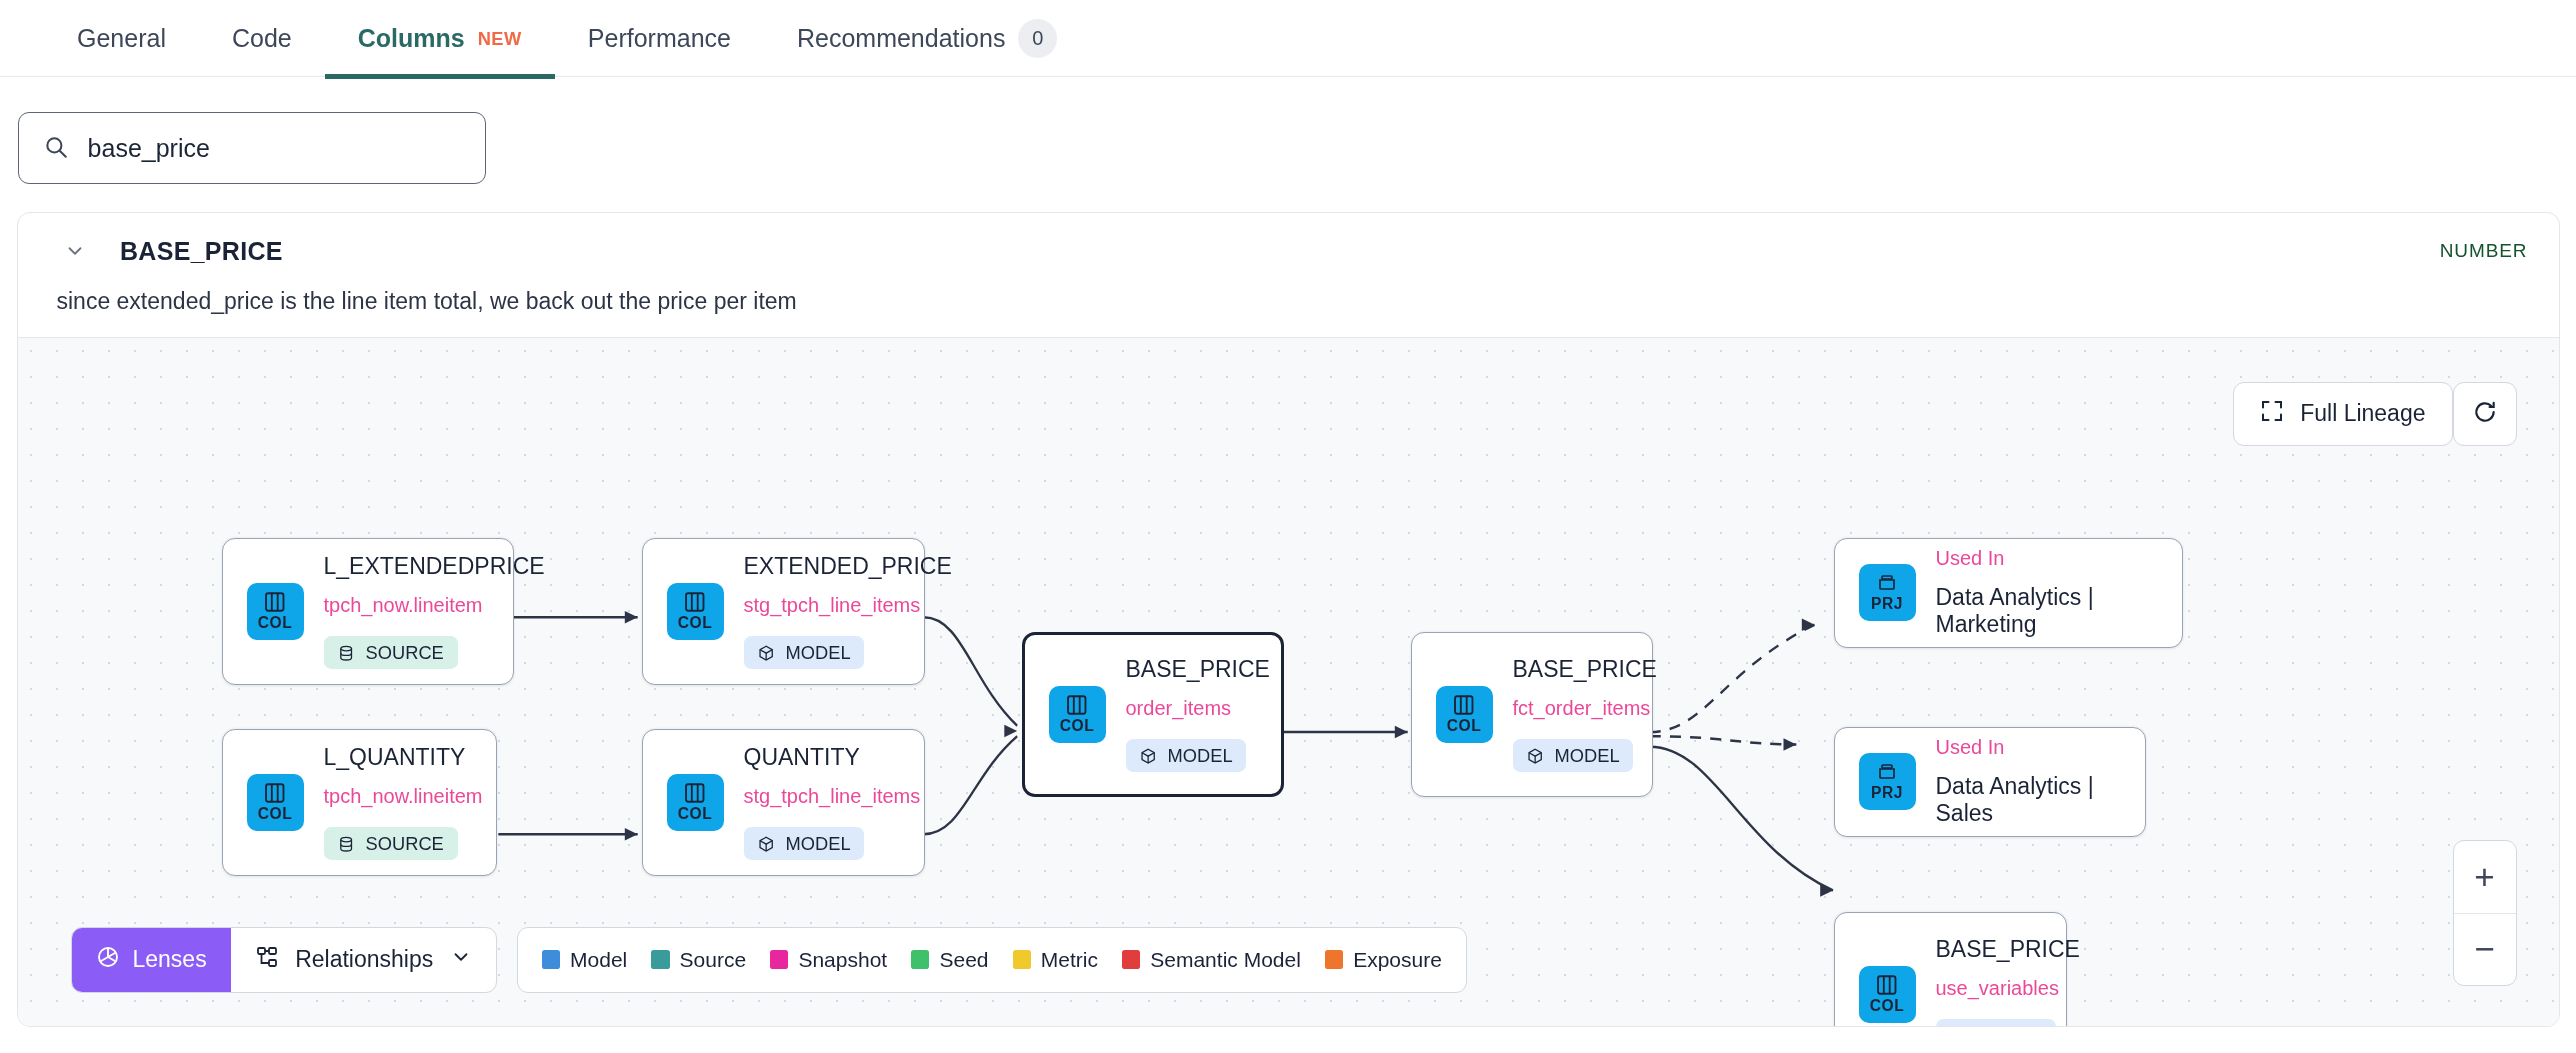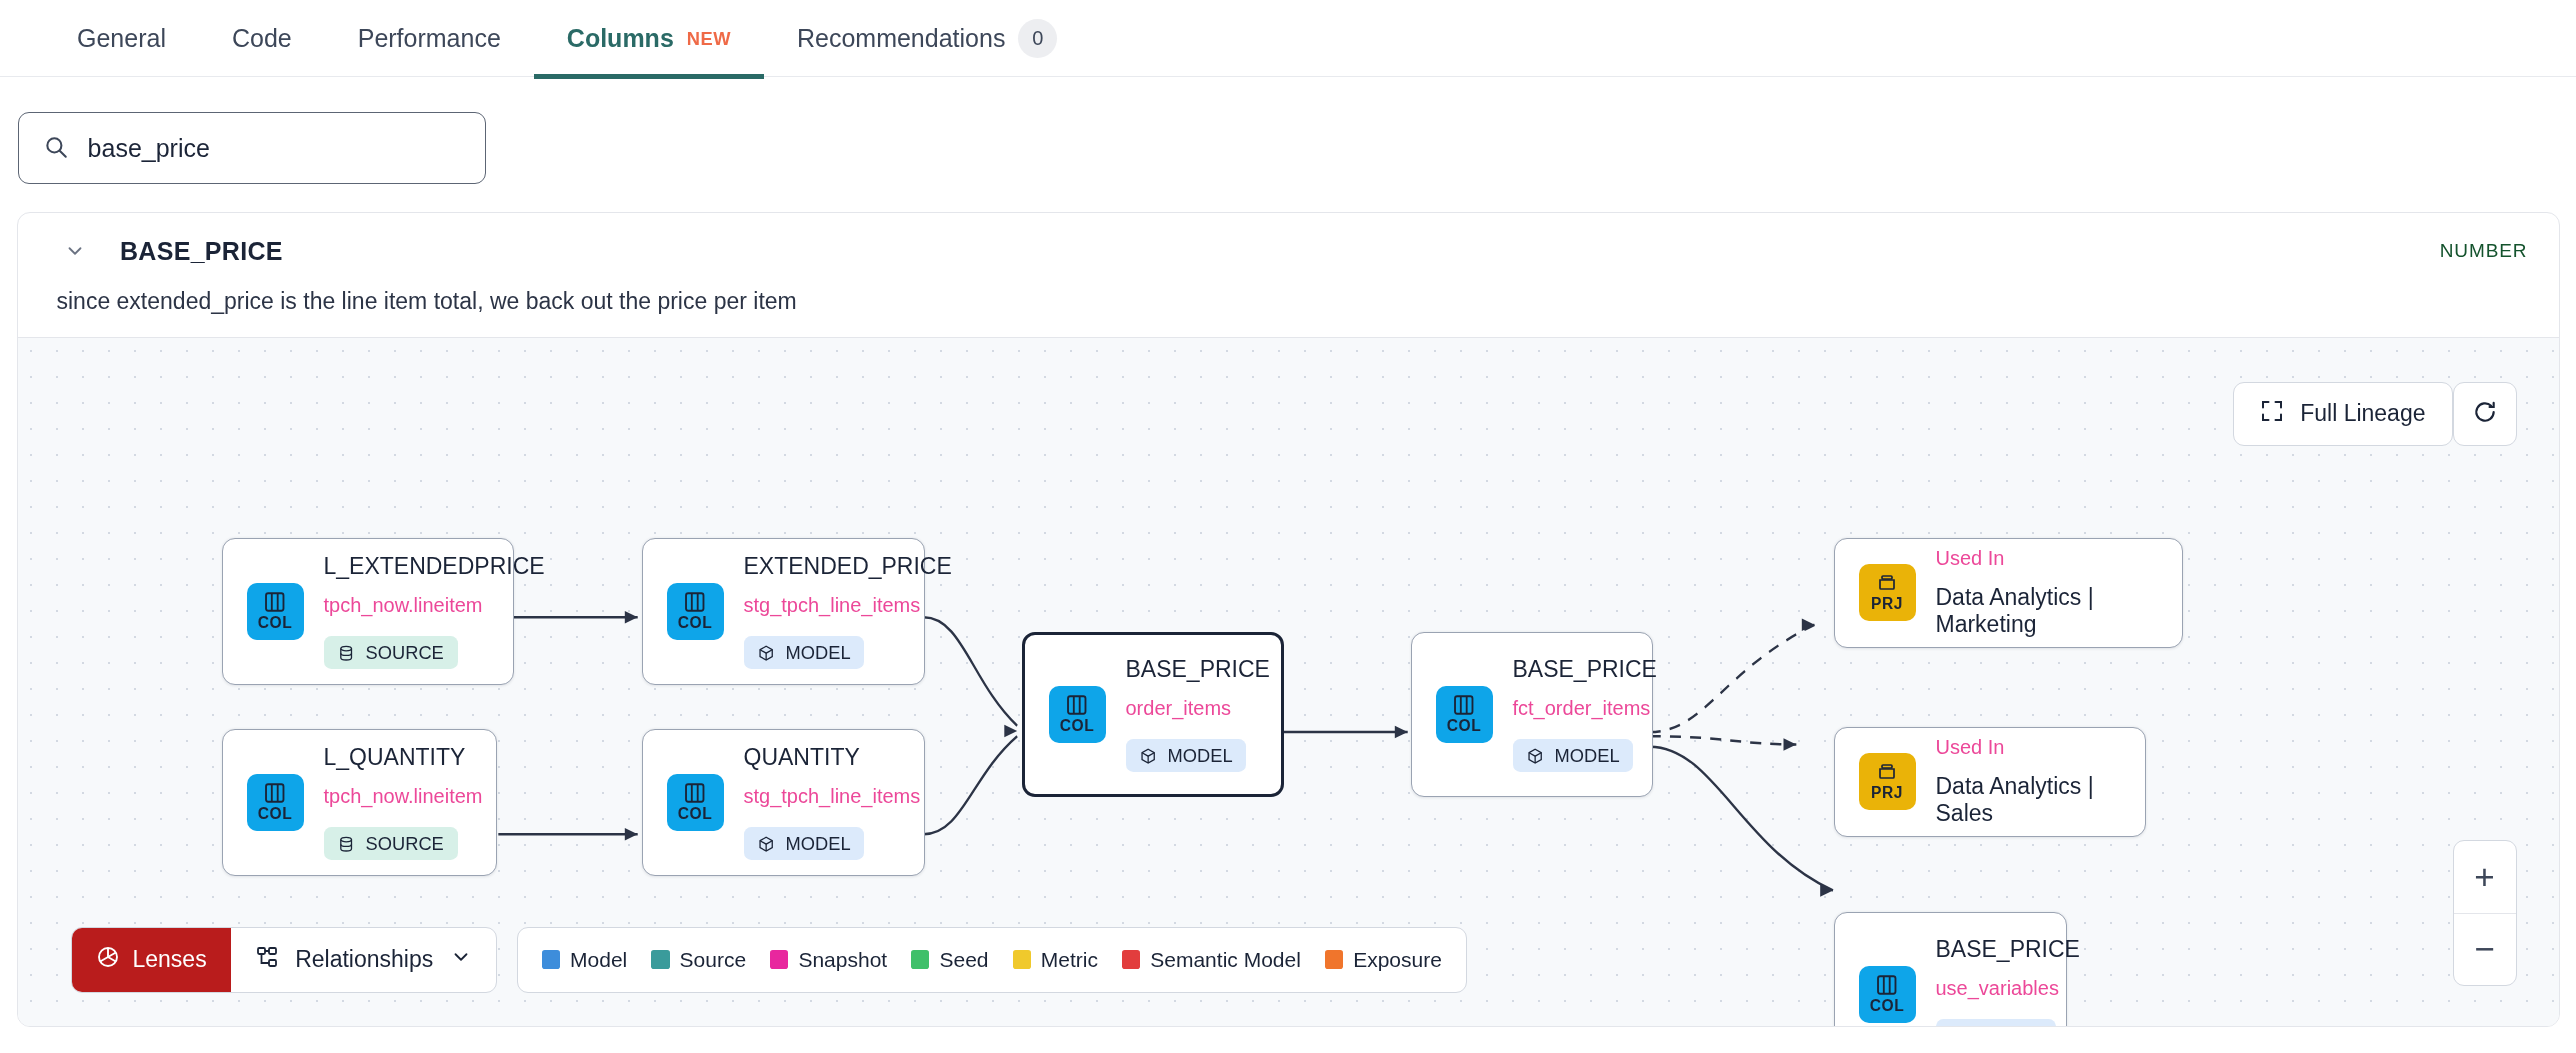--- a/index.html
+++ b/index.html
@@ -149,21 +149,21 @@
     border-radius: 10px;
     display: flex;
     flex-direction: column;
     align-items: center;
     justify-content: center;
     gap: 0.9px;
     flex: none;
     margin-right: 20px;
   }
   .badge-ico.col { background: #0ea5e9; }
-  .badge-ico.prj { background: #eab308; }
+  .badge-ico.prj { background: #0ea5e9; }
   .badge-ico .lbl { font-size: 15.6px; font-weight: bold; letter-spacing: 0.5px; color: #1b2437; }
 
   .node-body { display: flex; flex-direction: column; gap: 14px; }
   .node-title { font-size: 23px; color: #1b2437; }
   .node-sub { font-size: 20px; color: #ec4899; }
   .pill {
     display: inline-flex;
     align-items: center;
     gap: 10px;
     border-radius: 7.3px;
@@ -233,21 +233,21 @@
   }
   .lensgrp {
     display: flex;
     height: 66px;
     border-radius: 11px;
     overflow: hidden;
     border: 1.8px solid #d3d8e0;
     background: #fff;
   }
   .lenses {
-    background: #b91c1c;
+    background: #8b5cf6;
     color: #fff;
     display: flex;
     align-items: center;
     gap: 13px;
     padding: 0 24px;
     font-size: 23px;
     cursor: pointer;
   }
   .relationships {
     display: flex;
@@ -275,26 +275,26 @@
 </head>
 <body>
 
 <div class="tabbar">
   <div class="tab">
     <span>General</span>
   </div>
   <div class="tab">
     <span>Code</span>
   </div>
-  <div class="tab">
-    <span>Performance</span>
-  </div>
   <div class="tab active">
     <span>Columns</span>
     <span class="newbadge">NEW</span>
+  </div>
+  <div class="tab">
+    <span>Performance</span>
   </div>
   <div class="tab">
     <span>Recommendations</span>
     <span class="countbadge">0</span>
   </div>
 </div>
 
 <div class="searchwrap">
   <div class="searchbox">
     <span>

